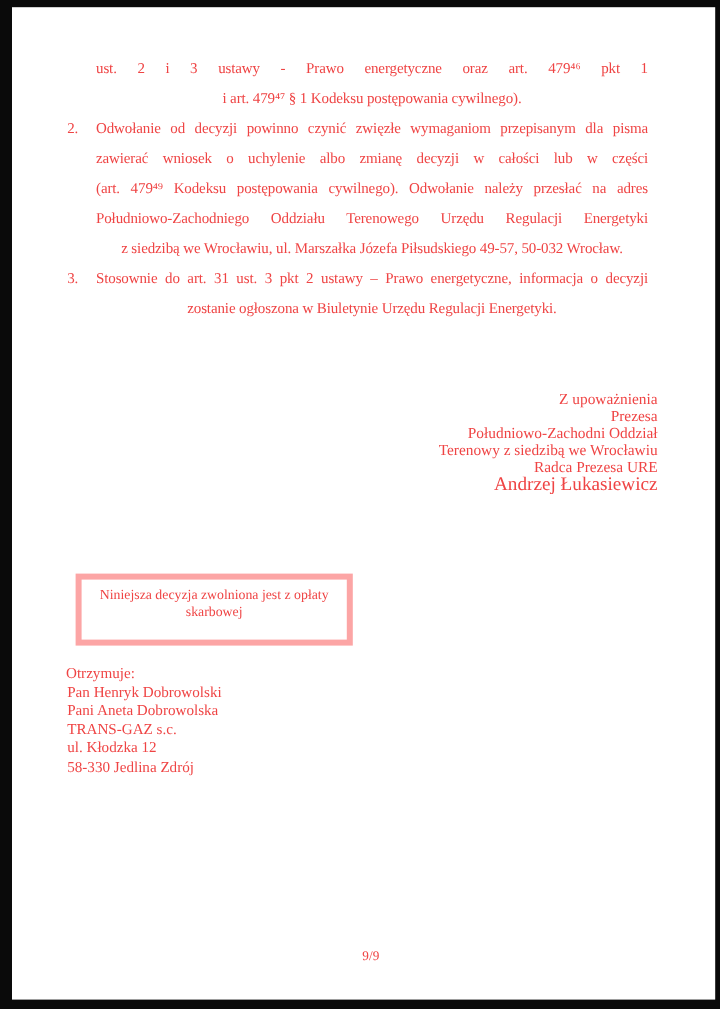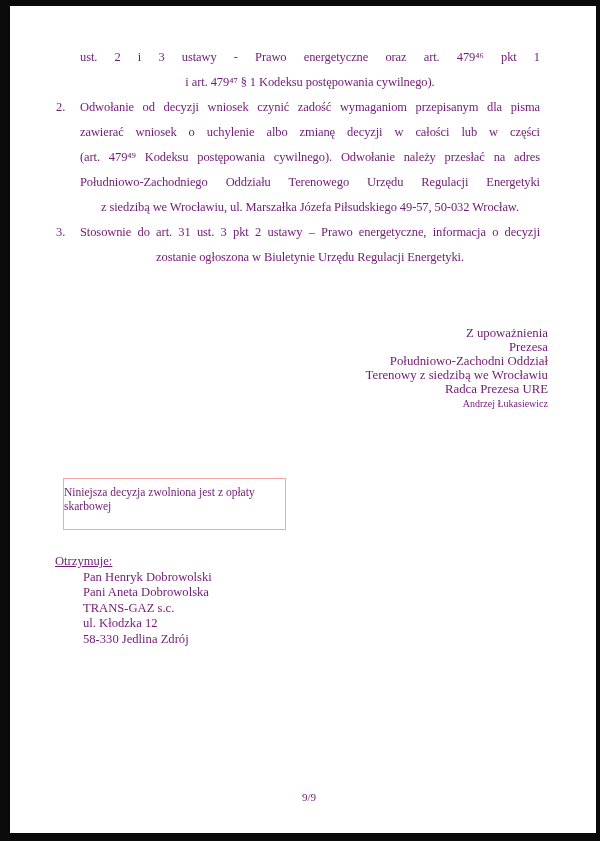--- a/index.html
+++ b/index.html
@@ -14,21 +14,21 @@
     font-family: "Liberation Serif", "DejaVu Serif", serif;
     overflow: hidden;
   }
   .page {
     position: absolute;
     left: 10px;
     top: 6px;
     right: 4px;
     bottom: 8px;
     background: #ffffff;
-    color: #701a75;
+    color: #ef4444;
   }
   
   .doc {
     position: absolute;
     left: 46px;
     top: 39px;
     width: 484px;
     font-size: 12.5px;
     letter-spacing: -0.1px;
   }
@@ -59,54 +59,53 @@
   .sig {
     position: absolute;
     left: 322px;
     top: 320px;
     width: 216px;
     text-align: right;
     font-size: 12.8px;
     line-height: 14px;
   }
   .sig-name {
-    font-size: 10px;
+    font-size: 16px;
     line-height: 13px;
     margin-top: 1px;
   }
   
   .stamp {
     position: absolute;
     left: 53px;
     top: 472px;
     width: 221px;
     height: 50px;
-    border: 1px solid #fca5a5;
+    border: 5px solid #fca5a5;
     box-sizing: content-box;
-    text-align: left;
+    text-align: center;
     font-size: 11.5px;
     line-height: 14px;
     padding-top: 0;
   }
   .stamp-inner {
     margin-top: 6px;
   }
   
   .recip {
     position: absolute;
     left: 45px;
     top: 548px;
     font-size: 12.6px;
     line-height: 15.5px;
   }
   .recip-h {
-    text-decoration: underline;
   }
   .recip-lines {
-    margin-left: 28px;
+    margin-left: 1px;
   }
   
   .pageno {
     position: absolute;
     left: 12px;
     right: 0;
     top: 784px;
     text-align: center;
     font-size: 11px;
     line-height: 14px;
@@ -123,21 +122,21 @@
       <div class="num"></div>
       <div class="txt">
         <div class="tline jst">ust. 2 i 3 ustawy - Prawo energetyczne oraz art. 479⁴⁶ pkt 1</div>
         <div class="tline">i art. 479⁴⁷ § 1 Kodeksu postępowania cywilnego).</div>
       </div>
     </div>
 
     <div class="item">
       <div class="num">2.</div>
       <div class="txt">
-        <div class="tline jst">Odwołanie od decyzji wniosek czynić zadość wymaganiom przepisanym dla pisma</div>
+        <div class="tline jst">Odwołanie od decyzji powinno czynić zwięzłe wymaganiom przepisanym dla pisma</div>
         <div class="tline jst">zawierać wniosek o uchylenie albo zmianę decyzji w całości lub w części</div>
         <div class="tline jst">(art. 479⁴⁹ Kodeksu postępowania cywilnego). Odwołanie należy przesłać na adres</div>
         <div class="tline jst">Południowo-Zachodniego Oddziału Terenowego Urzędu Regulacji Energetyki</div>
         <div class="tline">z siedzibą we Wrocławiu, ul. Marszałka Józefa Piłsudskiego 49-57, 50-032 Wrocław.</div>
       </div>
     </div>
 
     <div class="item">
       <div class="num">3.</div>
       <div class="txt">

